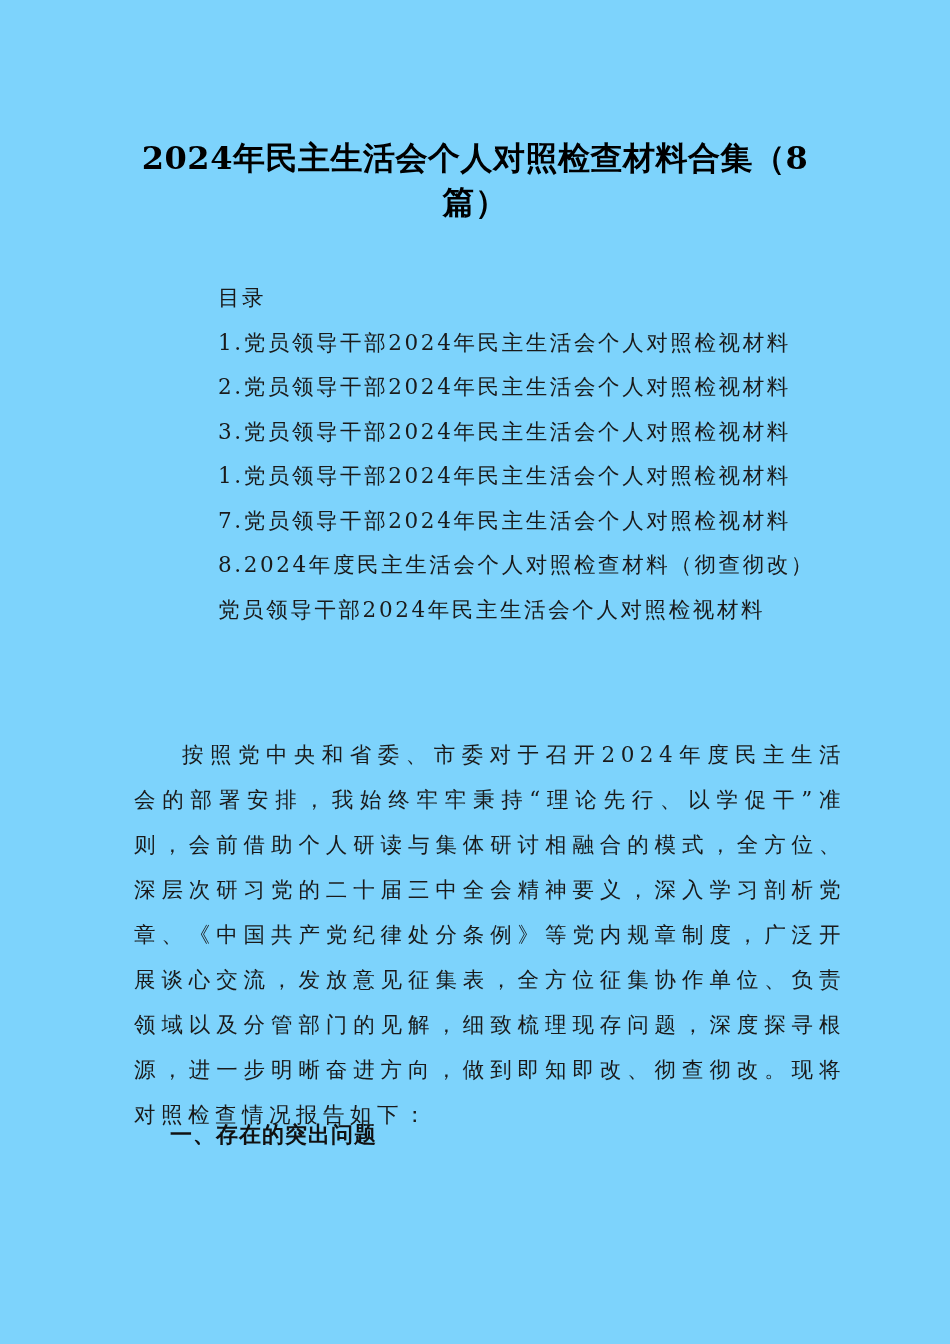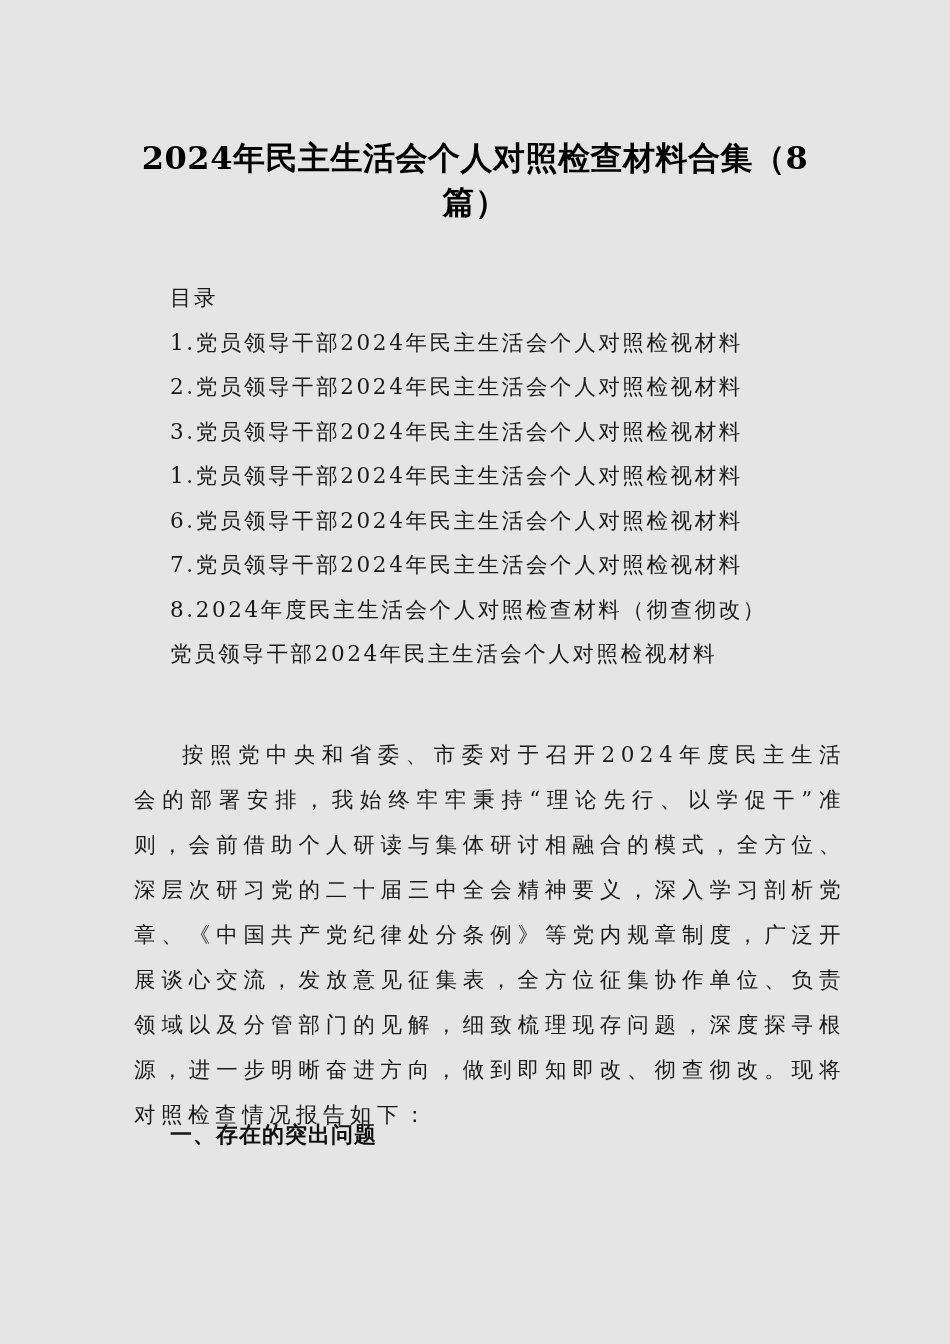--- a/index.html
+++ b/index.html
@@ -13,21 +13,21 @@
       position: relative;
       overflow: hidden;
       color: #111111;
       font-family: "DejaVu Serif", "Liberation Serif", serif;
     }
     .page {
       position: absolute;
       left: 0; top: 0;
       width: 950px;
       height: 1344px;
-      background: #e5e5e5;
+      background: #7dd3fc;
     }
     .title {
       position: absolute;
       left: 110px;
       top: 136px;
       width: 730px;
       text-align: center;
       font-family: "DejaVu Serif", "Liberation Serif", serif;
       font-weight: bold;
       font-size: 32px;
@@ -41,20 +41,21 @@
       top: 283px;
       width: 680px;
     }
     .toc-line {
       height: 44.5px;
       line-height: 30px;
       font-size: 21.5px;
       letter-spacing: 2.6px;
       white-space: nowrap;
       color: #1a1a1a;
+      margin-left: 48px;
     }
     .body-text {
       position: absolute;
       left: 122px;
       top: 720px;
       width: 712px;
       font-size: 21.5px;
       line-height: 45px;
       letter-spacing: 5.5px;
       text-indent: 48px;
@@ -79,21 +80,20 @@
 <div class="page">
 
   <div class="title">2024年民主生活会个人对照检查材料合集（8篇）</div>
 
   <div class="toc">
     <div class="toc-line">目录</div>
     <div class="toc-line">1.党员领导干部2024年民主生活会个人对照检视材料</div>
     <div class="toc-line">2.党员领导干部2024年民主生活会个人对照检视材料</div>
     <div class="toc-line">3.党员领导干部2024年民主生活会个人对照检视材料</div>
     <div class="toc-line">1.党员领导干部2024年民主生活会个人对照检视材料</div>
-    <div class="toc-line">6.党员领导干部2024年民主生活会个人对照检视材料</div>
     <div class="toc-line">7.党员领导干部2024年民主生活会个人对照检视材料</div>
     <div class="toc-line">8.2024年度民主生活会个人对照检查材料（彻查彻改）</div>
     <div class="toc-line">党员领导干部2024年民主生活会个人对照检视材料</div>
   </div>
 
   <p class="body-text" style="margin:12px;">按照党中央和省委、市委对于召开2024年度民主生活会的部署安排，我始终牢牢秉持“理论先行、以学促干”准则，会前借助个人研读与集体研讨相融合的模式，全方位、深层次研习党的二十届三中全会精神要义，深入学习剖析党章、《中国共产党纪律处分条例》等党内规章制度，广泛开展谈心交流，发放意见征集表，全方位征集协作单位、负责领域以及分管部门的见解，细致梳理现存问题，深度探寻根源，进一步明晰奋进方向，做到即知即改、彻查彻改。现将对照检查情况报告如下：</p>
 
   <div class="section-heading">一、存在的突出问题</div>
 
 </div>

